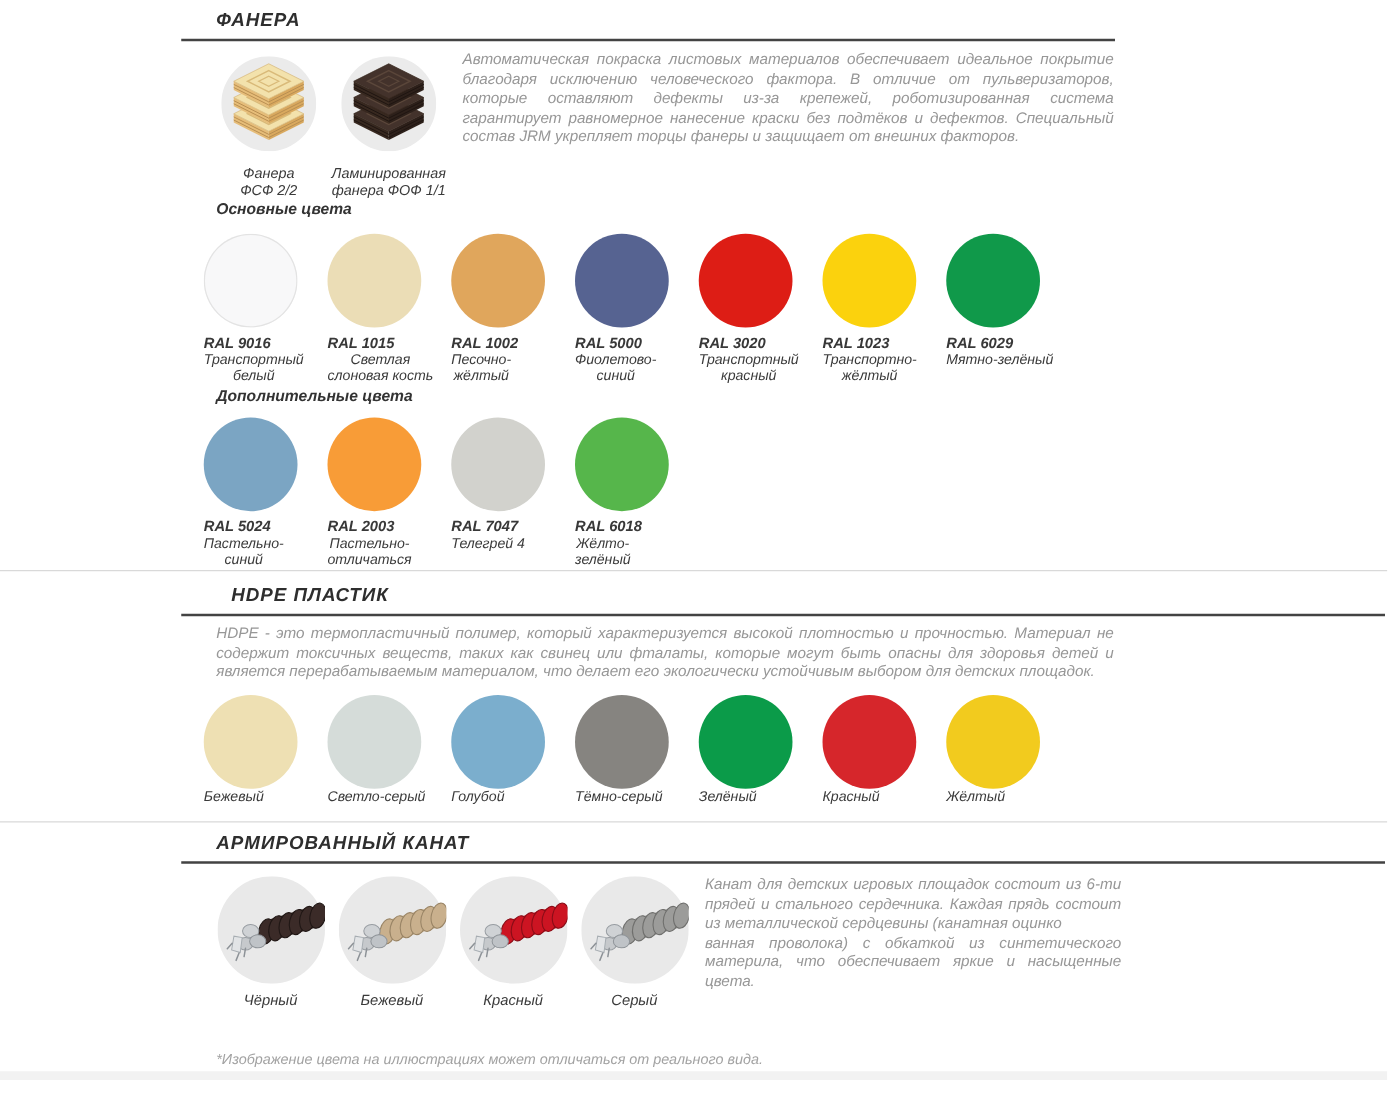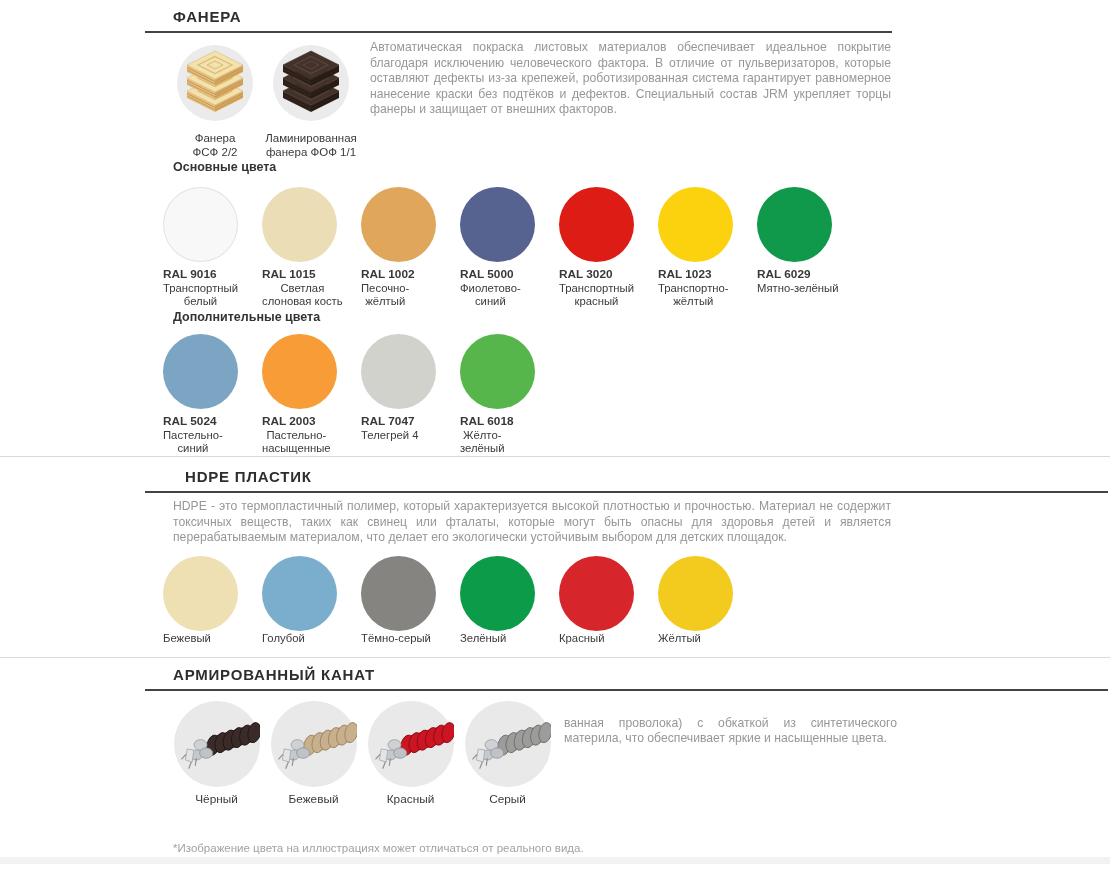--- a/index.html
+++ b/index.html
@@ -1,17 +1,17 @@
 <!DOCTYPE html>
 <html><head>
 <meta charset="utf-8">
 <style>
   html,body { margin:0; padding:0; background:#ffffff; }
   body { font-family:"Liberation Sans", sans-serif; }
-  .page { position:relative; width:1110px; height:879px; background:#fff; overflow:hidden; }
+  .page { position:relative; width:1110px; height:879px; background:#fff; overflow:hidden;font-style:italic; }
 
   .section-title { position:absolute; font-size:15px; font-weight:bold; letter-spacing:0.8px; color:#2e2e2e; white-space:nowrap; }
   .rule-dark  { position:absolute; height:2px; background:#434343; }
   .rule-light { position:absolute; left:0; width:1110px; height:1px; background:#d9d9d9; }
 
   .para { position:absolute; font-size:12.2px; line-height:15.5px; color:#979797; text-align:justify; margin:0; }
 
   .subhead { position:absolute; font-size:12.5px; font-weight:bold; color:#333333; }
 
   .row { position:absolute; display:flex; }
@@ -164,21 +164,21 @@
         <div class="swatch-name">
           <div>Пастельно-</div>
           <div>синий</div>
         </div>
       </div>
       <div class="swatch">
         <div class="swatch-circle" style="background: rgb(248, 156, 55);"></div>
         <div class="swatch-code">RAL 2003</div>
         <div class="swatch-name">
           <div>Пастельно-</div>
-          <div>насыщенные</div>
+          <div>отличаться</div>
         </div>
       </div>
       <div class="swatch">
         <div class="swatch-circle" style="background: rgb(210, 210, 205);"></div>
         <div class="swatch-code">RAL 7047</div>
         <div class="swatch-name">
           <div>Телегрей 4</div>
         </div>
       </div>
       <div class="swatch">
@@ -193,20 +193,26 @@
 
   <div class="rule-light" style="top:456px"></div>
   <div class="section-title" style="left:185px;top:468px">HDPE ПЛАСТИК</div>
   <div class="rule-dark" style="left:145px;top:491px;width:963px"></div>
   <div class="para" style="left:173px;top:499px;width:718px">HDPE - это термопластичный полимер, который характеризуется высокой плотностью и прочностью. Материал не содержит токсичных веществ, таких как свинец или фталаты, которые могут быть опасны для здоровья детей и является перерабатываемым материалом, что делает его экологически устойчивым выбором для детских площадок.</div>
   <div class="row" id="hdpe-colors" style="left:163px;top:556px">
       <div class="swatch">
         <div class="swatch-circle" style="background: rgb(238, 224, 179);"></div>
         <div class="swatch-name">
           <div>Бежевый</div>
+        </div>
+      </div>
+      <div class="swatch">
+        <div class="swatch-circle" style="background: rgb(213, 220, 217);"></div>
+        <div class="swatch-name">
+          <div>Светло-серый</div>
         </div>
       </div>
       <div class="swatch">
         <div class="swatch-circle" style="background: rgb(123, 174, 205);"></div>
         <div class="swatch-name">
           <div>Голубой</div>
         </div>
       </div>
       <div class="swatch">
         <div class="swatch-circle" style="background: rgb(134, 132, 128);"></div>
@@ -313,19 +319,19 @@
       <ellipse cx="27" cy="39" rx="6.5" ry="5.2" fill="#cfd2d5" stroke="#989da2" stroke-width="0.8" transform="rotate(18 27 39)"></ellipse>
       <ellipse cx="30" cy="48.5" rx="6.5" ry="5.2" fill="#bfc3c7" stroke="#8f9499" stroke-width="0.8" transform="rotate(18 30 48.5)"></ellipse>
       <polygon points="8,49 13,39 19,42 14,53" fill="#e2e4e6" stroke="#a7adb2" stroke-width="0.8"></polygon>
       <path d="M13 53 L9 58 M19 51 L16 57 M10 44 L5 47" stroke="#8d9297" stroke-width="1.2" fill="none" stroke-linecap="round"></path>
     </g>
   </svg></div>
         <div class="rope-label">Серый</div>
       </div>
     </div>
   <div class="para" style="left:564px;top:700px;width:333px">
-    <br>
+    <span>Канат для детских игровых площадок состоит из 6-ти прядей и стального сердечника. Каждая прядь состоит из металлической сердцевины (канатная оцинко</span><br>
     <span>ванная проволока) с обкаткой из синтетического материла, что обеспечивает яркие и насыщенные цвета.</span>
   </div>
 
   <div class="footnote" style="left:173px;top:842px">*Изображение цвета на иллюстрациях может отличаться от реального вида.</div>
   <div class="bottom-strip" style="top:857px;height:7px"></div>
 </div>
 
 </body></html>

